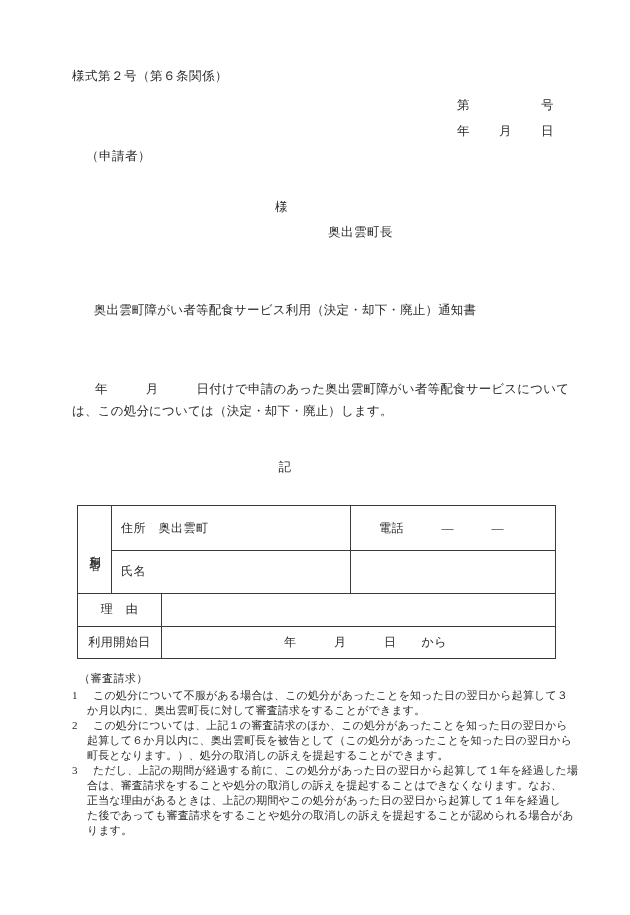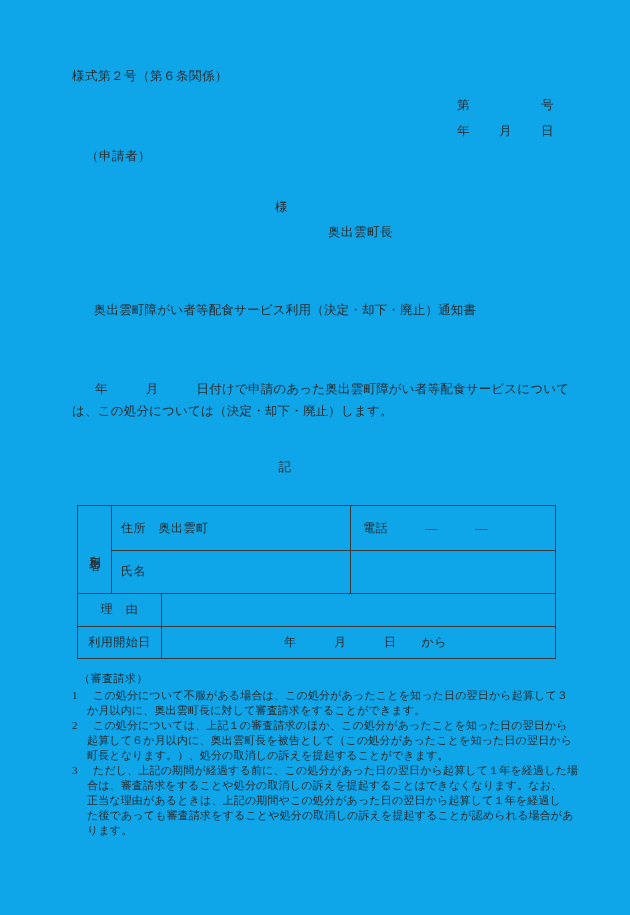--- a/index.html
+++ b/index.html
@@ -1,19 +1,19 @@
 <!DOCTYPE html>
 <html lang="ja"><head>
 <meta charset="utf-8">
 <style>
   html,body{margin:0;padding:0;background:#e8e8e8;}
   .page{
     position:relative;
     width:630px;height:915px;
-    background:#0ea5e9;
+    background:#ffffff;
     font-family:"Liberation Serif","DejaVu Serif",serif;
     color:#2b2b2b;
     overflow:hidden;
     margin:0 auto;
   }
   .abs{position:absolute;white-space:pre;}
   .t125{font-size:12.5px;line-height:14px;letter-spacing:0.5px;}
   .t125n{font-size:12.5px;line-height:14px;letter-spacing:0.2px;}
   .center{left:0;width:570px;text-align:center;white-space:pre;}
 
@@ -36,21 +36,21 @@
     border:1px solid #3a3a3a;
     font-size:12px;letter-spacing:0.5px;
   }
   .tl{position:absolute;background:#3a3a3a;}
   .vl{width:1px;}
   .hl{height:1px;}
   .cell{position:absolute;display:flex;align-items:center;white-space:pre;}
   .c-user{left:0;top:0;width:33px;height:87px;justify-content:center;
           writing-mode:vertical-rl;letter-spacing:2px;font-size:11.5px;}
   .c-addr{left:33px;top:0;width:206px;height:44px;padding-left:10px;}
-  .c-phone{left:272px;top:0;width:196px;height:44px;padding-left:13px;}
+  .c-phone{left:288px;top:0;width:196px;height:44px;padding-left:13px;}
   .c-name{left:33px;top:44px;width:206px;height:43px;padding-left:10px;}
   .c-phone2{left:272px;top:44px;width:196px;height:43px;}
   .c-reason-l{left:0;top:87px;width:83px;height:33px;justify-content:center;}
   .c-reason-v{left:83px;top:87px;width:384px;height:33px;padding-left:10px;}
   .c-start-l{left:0;top:120px;width:83px;height:32px;justify-content:center;}
   .c-start-v{left:83px;top:120px;width:384px;height:32px;padding-left:123px;}
 
   
   .rv-heading{left:79px;top:671px;font-size:11px;line-height:15px;letter-spacing:0.5px;}
   .rv-list{

